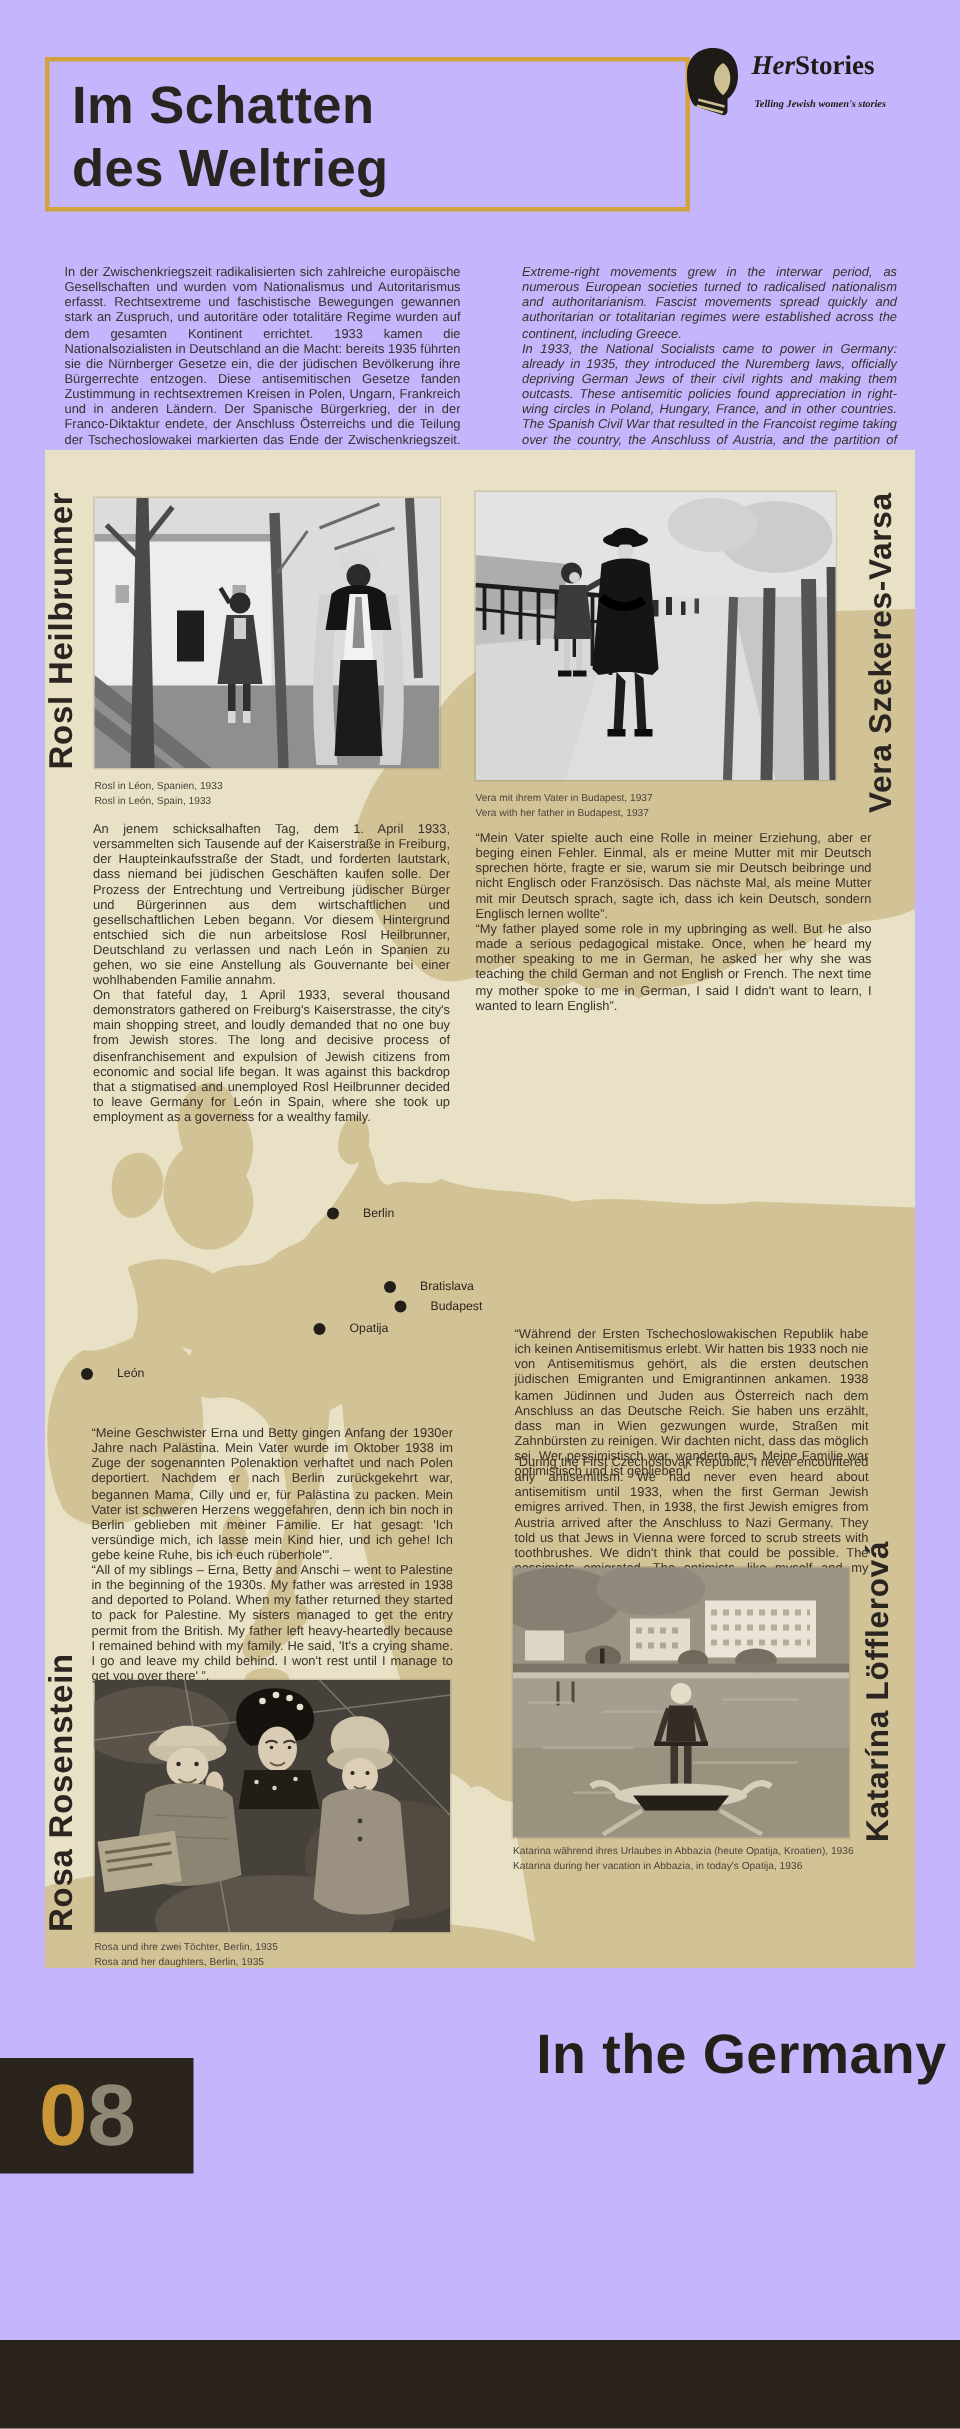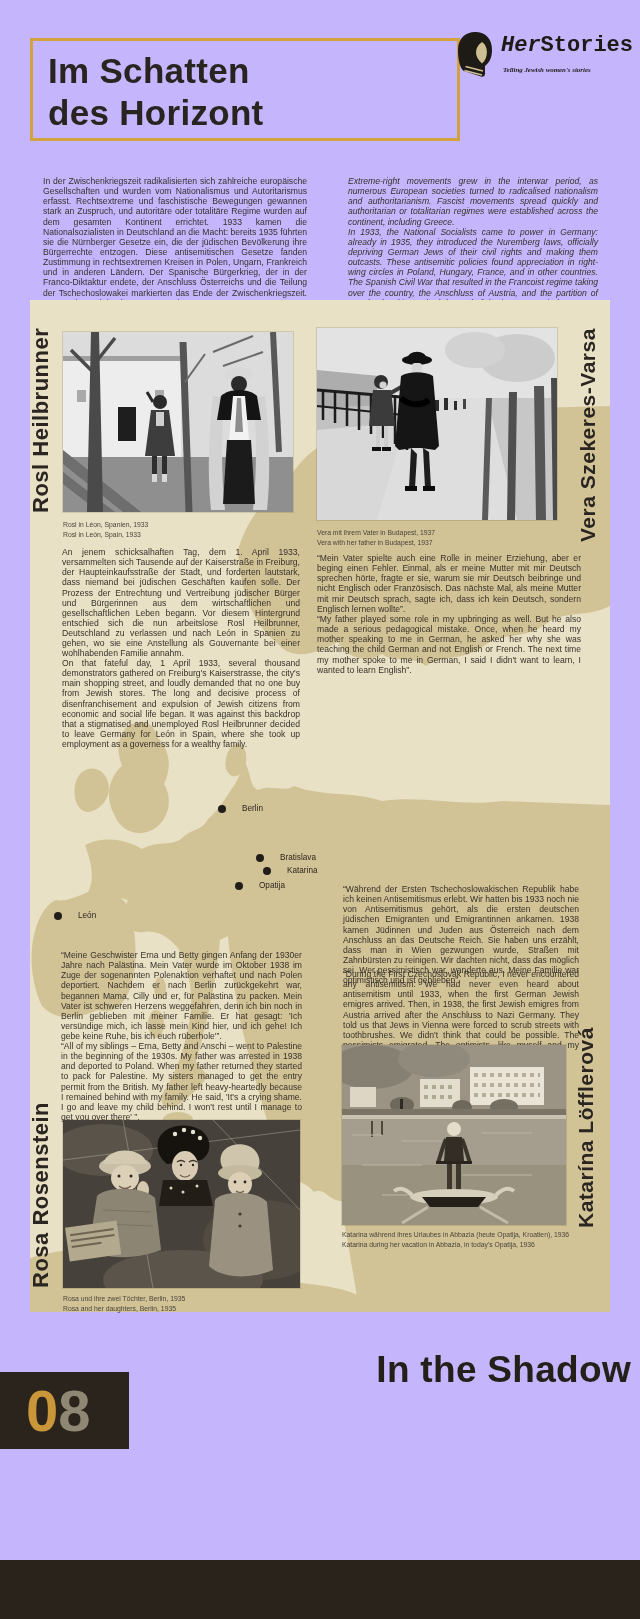--- a/index.html
+++ b/index.html
@@ -7,21 +7,21 @@
     position:relative;width:640px;height:1619px;overflow:hidden;
     background:#c4b5fd;
     font-family:"Liberation Sans", sans-serif;
     padding-left:39px;
     -webkit-font-smoothing:antialiased;
   }
   .abs{position:absolute;}
   
   .title-box{left:30px;top:38px;width:424px;height:97px;border:3px solid #d2a23e;}
   .panel-title{left:48px;top:50px;font-size:35px;font-weight:700;color:#29241f;line-height:1.2;letter-spacing:.3px;}
-  .brand{left:501px;top:33px;font-family:Liberation Mono, monospace;font-weight:700;font-size:22px;color:#1e1a15;white-space:nowrap;}
+  .brand{left:501px;top:33px;font-family:Liberation Serif, serif;font-weight:700;font-size:18px;color:#1e1a15;white-space:nowrap;}
   .brand .her{font-style:italic;}
   .brand-tagline{left:503px;top:66px;font-family:"Liberation Serif",serif;font-style:italic;font-weight:600;font-size:6.9px;color:#1e1a15;}
   
   .body-text{font-size:8.6px;line-height:1.18;text-align:justify;color:#37312a;}
   .caption{font-size:6.8px;line-height:1.5;color:#4a443c;}
   .vname{writing-mode:vertical-rl;transform:rotate(180deg);font-weight:700;color:#2a2520;white-space:nowrap;letter-spacing:.5px;}
   
   .panel{left:30px;top:300px;width:580px;height:1012px;background:#e9e1c5;}
   .city{position:absolute;display:flex;align-items:center;gap:4px;}
   .city-dot{width:8px;height:8px;border-radius:50%;background:#211d18;flex:0 0 auto;}
@@ -37,21 +37,21 @@
   .footer-bar{left:0;top:1560px;width:640px;height:59px;background:#29231b;}
 </style>
 </head>
 <body>
 
 <div id="page">
 
   <div class="abs title-box"></div>
   <div class="abs panel-title">
     <div>Im Schatten</div>
-    <div>des Horizont</div>
+    <div>des Weltrieg</div>
   </div>
 
   <div class="abs" style="left:452px;top:30px;width:46px;height:48px;">
     <svg viewBox="0 0 46 48" width="46" height="48">
       <path d="M6,20 C6,8 14,2 23,2 C34,2 40,9 40,20 C40,28 37,33 33,36 L33,44 C33,46 31,47.5 29,46.5 L12,41 C8,39 6,30 6,20 Z" fill="#1e1a15"></path>
       <path d="M30,12 C36.5,16 36.5,28 30,33.5 C26,30 24,26 24,22.5 C24,18.5 26,14.5 30,12 Z" fill="#cdbf93"></path>
       <path d="M12.5,40.5 L30,45 M13.5,36.5 L31,41" stroke="#cdbf93" stroke-width="1.6"></path>
     </svg>
   </div>
   <div class="abs brand"><span class="her">Her</span><span>Stories</span></div>
@@ -90,23 +90,23 @@
   <div class="city" style="left:218px;top:804px;">
     <span class="city-dot"></span>
     <span class="city-label">Berlin</span>
   </div>
   <div class="city" style="left:256px;top:853px;">
     <span class="city-dot"></span>
     <span class="city-label">Bratislava</span>
   </div>
   <div class="city" style="left:263px;top:866px;">
     <span class="city-dot"></span>
-    <span class="city-label">Katarina</span>
-  </div>
-  <div class="city" style="left:235px;top:881px;text-align:center;">
+    <span class="city-label">Budapest</span>
+  </div>
+  <div class="city" style="left:209px;top:881px;text-align:center;">
     <span class="city-dot"></span>
     <span class="city-label">Opatija</span>
   </div>
   <div class="city" style="left:54px;top:911px;">
     <span class="city-dot"></span>
     <span class="city-label">León</span>
   </div>
 
   <div class="abs vname" style="left:28px;top:332px;height:181px;font-size:22px;">Rosl Heilbrunner</div>
   <div class="abs photo" style="left:63px;top:332px;width:230px;height:180px;">
@@ -291,21 +291,21 @@
       </g>
     </svg>
   </div>
   <div class="abs vname" style="left:28px;top:1120px;height:168px;font-size:22px;">Rosa Rosenstein</div>
   <div class="abs caption" style="left:63px;top:1294px;">
     <div>Rosa und ihre zwei Töchter, Berlin, 1935</div>
     <div>Rosa and her daughters, Berlin, 1935</div>
   </div>
 
   <div class="abs shadow-title">
-    <div>In the Shadow</div>
+    <div>In the Germany</div>
   </div>
   <div class="abs chapter-box">
     <span class="digit-0">0</span>
     <span class="digit-8">8</span>
   </div>
   <div class="abs footer-bar"></div>
 
 </div>
 
 </body></html>

